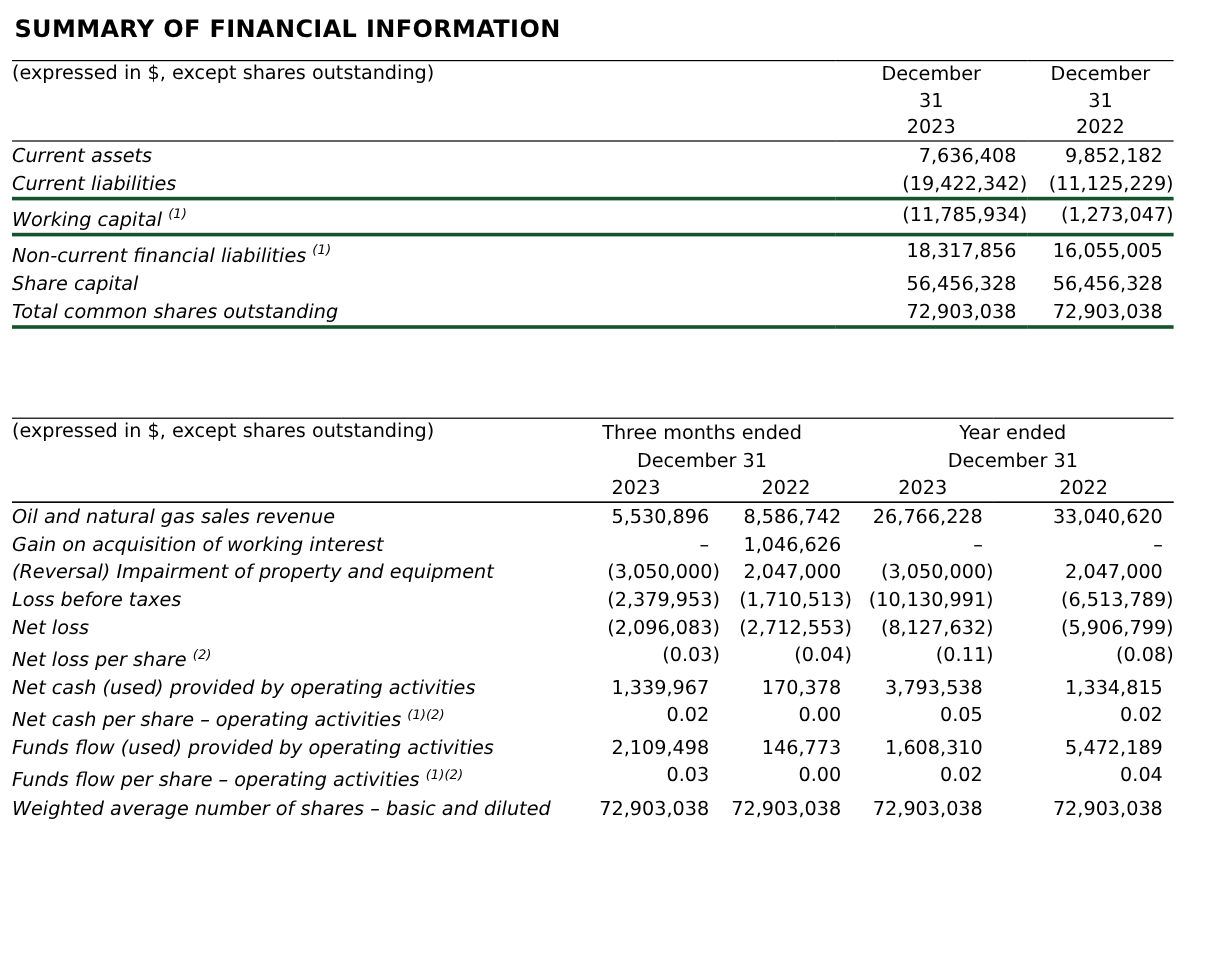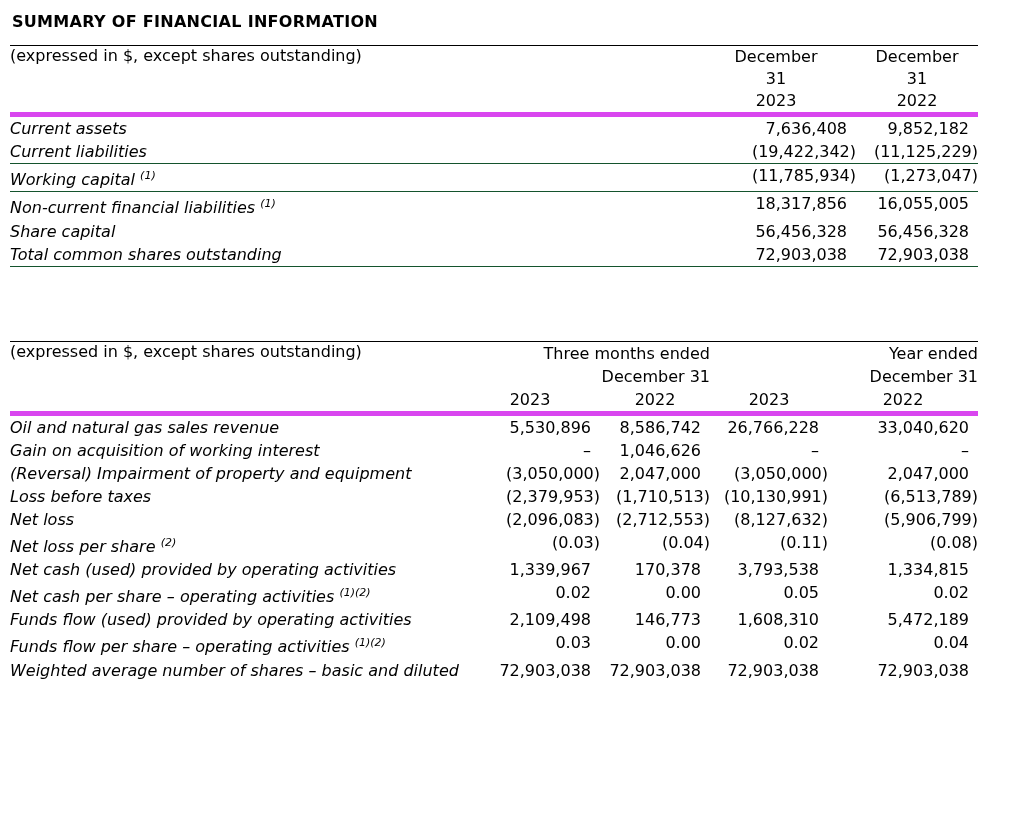--- a/index.html
+++ b/index.html
@@ -3,51 +3,51 @@
 <meta charset="utf-8">
 <style>
   html, body { margin: 0; padding: 0; background: #ffffff; }
   body {
     width: 1019px; height: 817px; overflow: hidden;
     font-family: "DejaVu Sans", sans-serif;
     font-size: 16px; color: #000000;
   }
   .page { padding-top: 10px; }
   .doc-title {
-    font-size: 16px; font-weight: bold; letter-spacing: 0.3px;
+    font-size: 20px; font-weight: bold; letter-spacing: 0.3px;
     margin: 2px 0 14px 12px;
   }
   table.fin-table {
     border-collapse: collapse; table-layout: fixed;
     margin-left: 10px; width: 968px;
     border-top: 1px solid #000;
   }
   table.fin-table th, table.fin-table td {
     padding: 0; vertical-align: top; font-weight: normal;
   }
-  thead { border-bottom: 5px solid #d946ef; margin-top: 27px; }
+  thead { border-bottom: 1px solid #d946ef; margin-top: 27px; }
   .hb { border-bottom: 1px solid #000; }
   .note-cell { text-align: left; padding: 3px 30px 2px 2px; }
   .col-head {
     text-align: center; font-weight: bold;
     line-height: 22px; padding: 3px 9px 2px 0;
   }
   .group-head {
-    text-align: right; font-weight: bold;
+    text-align: center; font-weight: bold;
     line-height: 23px; padding-top: 3px;
   }
   .year-head {
     text-align: center; font-weight: bold;
     line-height: 23px; padding-bottom: 2px;
   }
   tbody td { line-height: 23px; padding-top: 1px; padding-bottom: 1px; }
   td.label-cell { text-align: left; padding-left: 2px; padding-right: 28px; font-style: italic; }
   td.num-cell { text-align: right; white-space: nowrap; }
   td.num-cell.pad { padding-right: 9px; }
-  tr.rule-after > td { border-bottom: 1px solid #14532d; }
+  tr.rule-after > td { border-bottom: 3px solid #14532d; }
   sup { font-size: 11px; }
   #table2 { margin-top: 74px; }
   col.t1-label { width: 686px; } col.t1-c1 { width: 160px; } col.t1-c2 { width: 122px; }
   col.t2-label { width: 450px; } col.t2-c1 { width: 140px; }
   col.t2-c2 { width: 110px; } col.t2-c3 { width: 118px; } col.t2-c4 { width: 150px; }
 </style>
 </head>
 <body>
 
 <div class="page">

